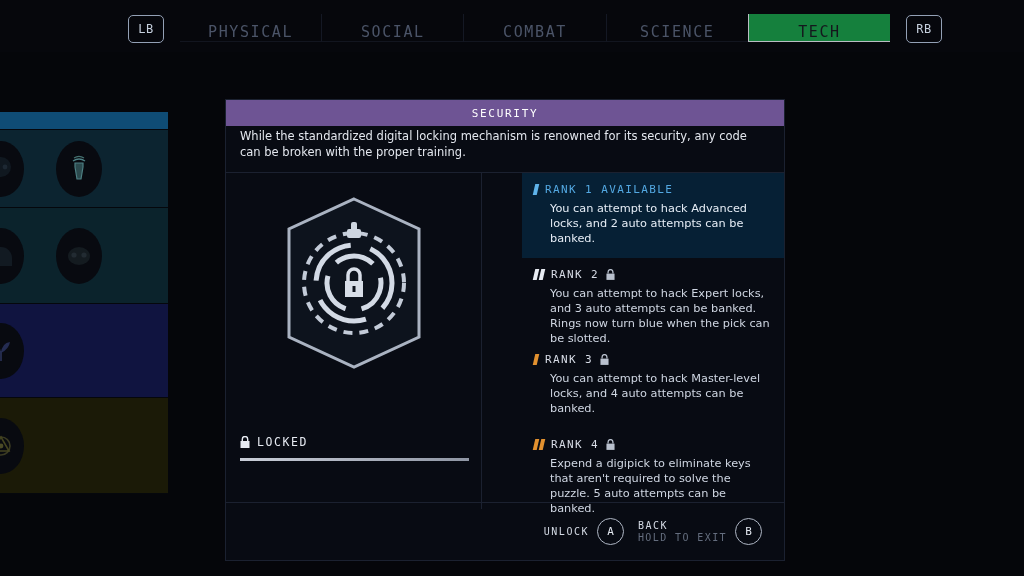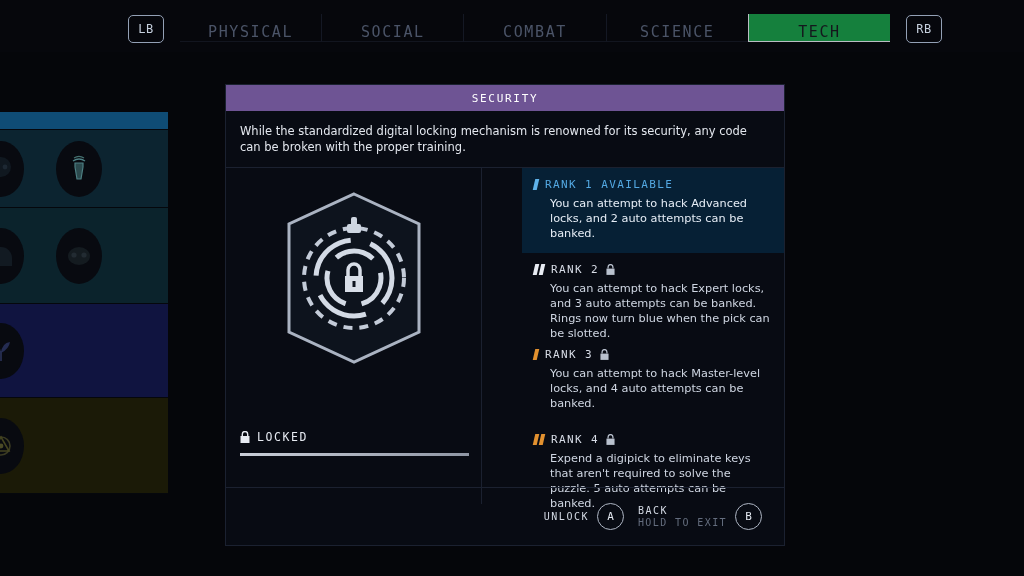--- a/index.html
+++ b/index.html
@@ -84,38 +84,38 @@
     display: flex; align-items: center; justify-content: center;
     overflow: hidden;
   }
   .side-row .tile.t1 { left: -22px; }
   .side-row .tile.t2 { left: 56px; }
   .side-row .tile svg { display:block; }
 
   
   #panel {
     position: absolute;
-    left: 225px; top: 84px;
+    left: 225px; top: 99px;
     width: 560px; height: 462px;
     background: #080b13;
     border: 1px solid #1b2130;
     box-sizing: border-box;
   }
   #panel-header {
     height: 26px;
     background: #6e5494;
     display: flex; align-items: center; justify-content: center;
   }
   #panel-title {
     color: #ffffff;
     font-size: 11px;
     letter-spacing: 1.7px;
   }
   #panel-desc {
-    padding: 12px 14px 12px 14px;
+    padding: 2px 14px 12px 14px;
     color: #e3e7ee;
     font-size: 11.5px;
     line-height: 16px;
     font-family: "DejaVu Sans", sans-serif;
     border-bottom: 1px solid #1b2130;
     min-height: 42px;
     box-sizing: border-box;
   }
 
   #panel-body {

